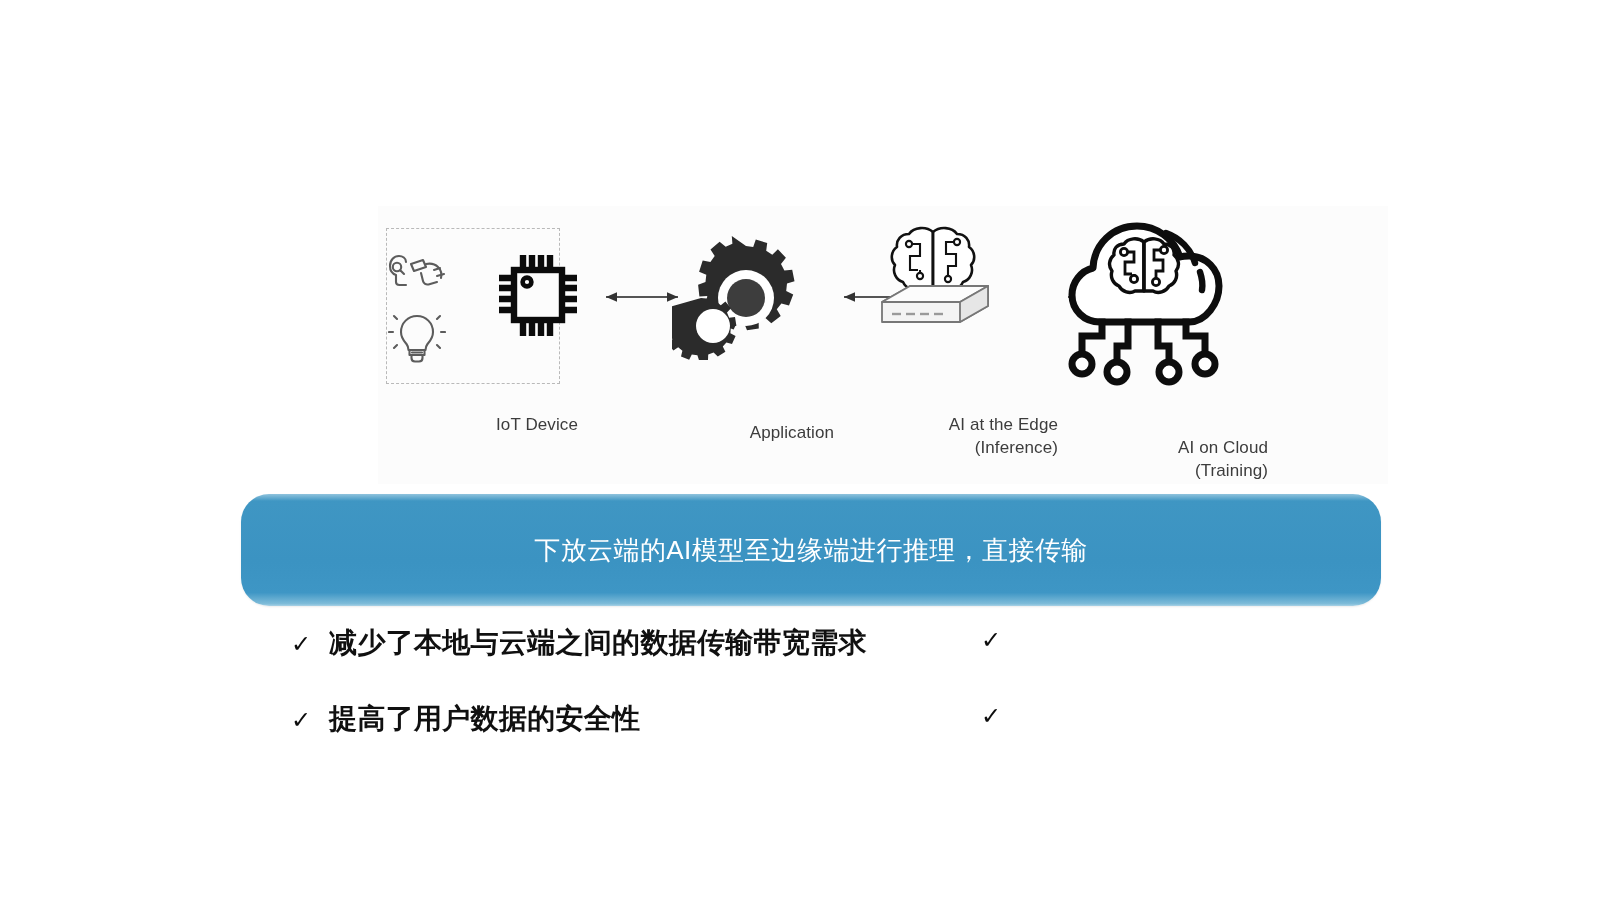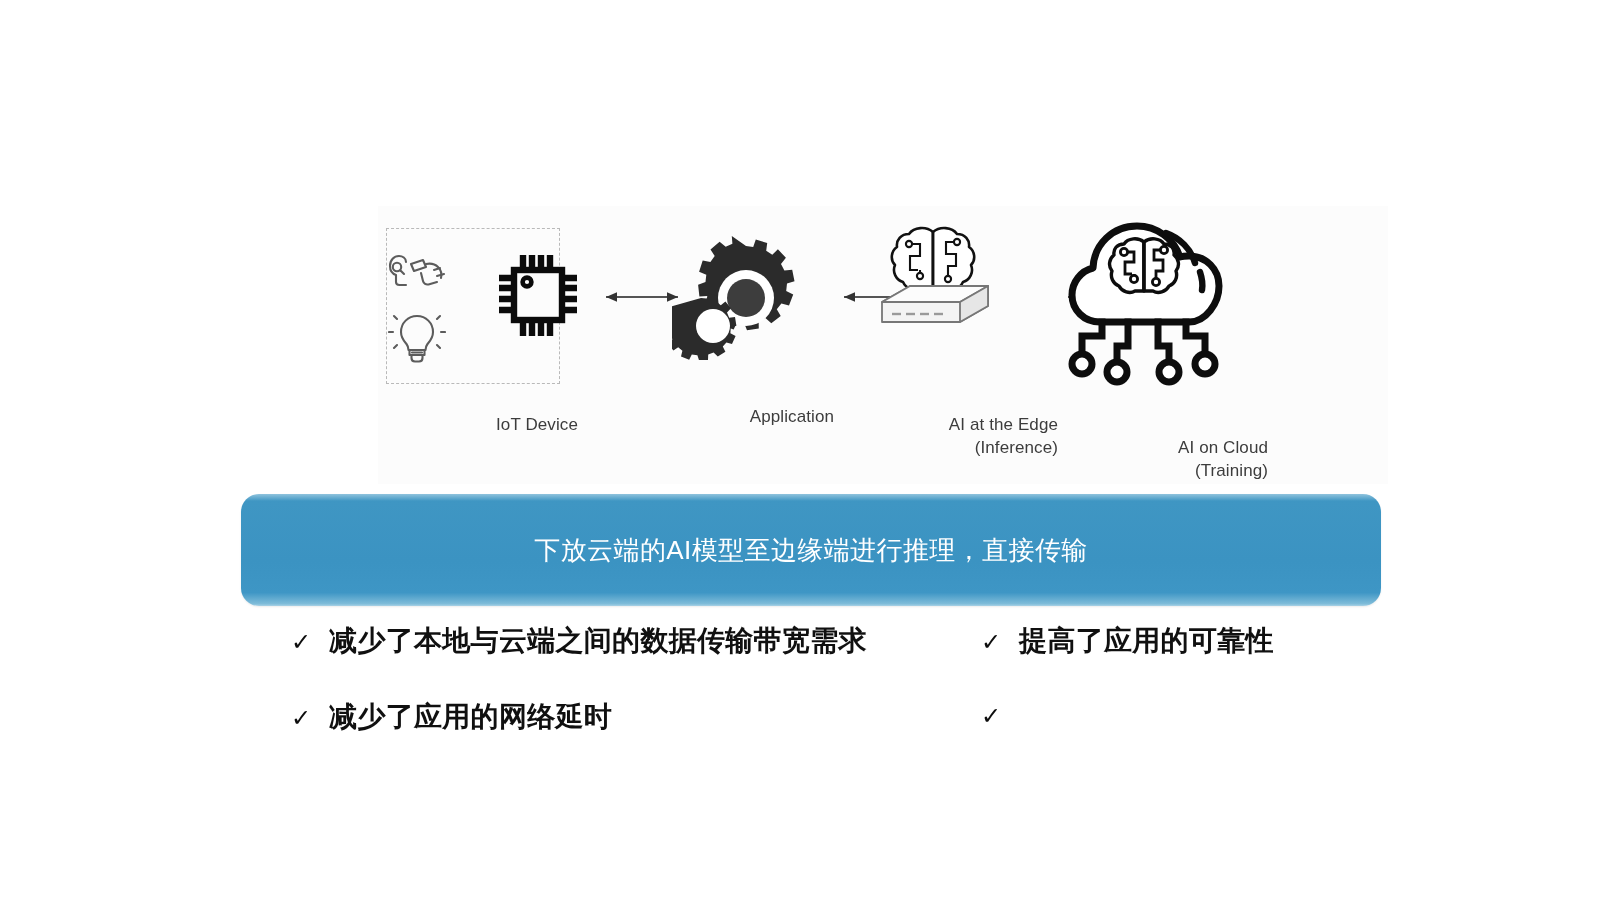--- a/index.html
+++ b/index.html
@@ -76,21 +76,21 @@
   .arrow {
     position: absolute;
     height: 14px;
   }
 
   
   .banner {
     position: absolute;
     left: 241px; top: 494px;
     width: 1140px; height: 112px;
-    border-radius: 18px;
+    border-radius: 28px;
     background: linear-gradient(to bottom,
         #8fc3dd 0px, #3f96c3 7px,
         #3b93c2 60%, #3e96c5 88%,
         #7fbcd9 98%, #a9d2e6 100%);
     box-shadow: 0 1px 2px rgba(0,0,0,0.08);
     display: flex;
     align-items: center;
     justify-content: center;
   }
   .banner-text {
@@ -125,21 +125,20 @@
     line-height: 1;
     flex: 0 0 auto;
     font-family: "DejaVu Sans", sans-serif;
   }
   .bullet-text {
     font-size: 28px;
     font-weight: bold;
     color: #101010;
     letter-spacing: 0.3px;
     line-height: 1.1;
-    font-family: Liberation Mono, monospace;
   }
 </style>
 </head>
 <body>
 
 <div class="slide">
 
 
   <div class="diagram">
 
@@ -193,21 +192,21 @@
     <div class="node" style="left:256px; top:0px; width:200px;">
       <svg class="glyph" width="124" height="130" viewBox="0 0 124 130" fill="#2b2b2b" style="margin-top:24px;">
 
         <path d="M74 16 l7.2 1.0 2.6 -7.4 11.4 3.3 -1.0 7.8 6.1 4.0 5.6 -5.5 8.0 8.6 -4.9 6.1 3.4 6.6 7.8 -0.8 2.3 11.6 -7.5 2.3 -0.8 7.3 7.0 3.5 -4.2 11.0 -7.6 -1.9 -4.6 5.8 3.9 6.8 -9.4 7.2 -5.9 -5.2 -6.8 2.7 0.2 7.8 -11.8 1.6 -2.9 -7.3 -7.3 -0.5 -3.1 7.2 -11.2 -3.9 1.6 -7.7 -5.8 -4.5 -6.2 4.8 -7.4 -9.3 5.0 -6.0 -2.5 -6.9 -7.8 0.4 -1.3 -11.8 7.4 -2.6 0.8 -7.3 -7.2 -3.1 3.6 -11.2 7.7 1.5 4.3 -6.0 -4.2 -6.6 9.1 -7.6 6.1 4.9 6.7 -3.0 -0.6 -7.8z"></path>
         <circle cx="74" cy="68" r="28" fill="#ffffff"></circle>
         <circle cx="74" cy="68" r="19" fill="#3d3d3d"></circle>
 
         <path d="M29 68 l5.6 0.6 2.4 -5.4 8.4 2.8 -1.0 5.8 4.4 3.4 4.6 -3.8 5.6 6.8 -4.0 4.4 2.2 5.2 5.8 -0.8 1.4 8.8 -5.6 1.8 -0.4 5.6 5.2 2.8 -3.6 8.0 -5.6 -1.6 -3.6 4.2 2.6 5.2 -7.6 4.8 -4.2 -4.0 -5.4 1.8 -0.2 5.8 -8.8 0.6 -1.8 -5.6 -5.6 -0.6 -2.6 5.2 -8.2 -3.4 1.4 -5.6 -4.2 -3.6 -4.8 3.4 -5.2 -7.2 4.2 -4.0 -1.8 -5.4 -5.8 0.4 -0.8 -8.8 5.6 -1.6 0.4 -5.6 -5.0 -2.8 3.2 -8.2z"></path>
         <circle cx="41" cy="96" r="17" fill="#ffffff"></circle>
       </svg>
-      <div class="node-label" style="position:absolute; left:0; top:200px; width:200px;">Application</div>
+      <div class="node-label" style="position:absolute; left:0; top:216px; width:200px;">Application</div>
     </div>
 
     <svg class="arrow" style="left:452px; top:84px;" width="100" height="14" viewBox="0 0 100 14">
       <line x1="14" y1="7" x2="86" y2="7" stroke="#555555" stroke-width="2"></line>
       <polygon points="14,7 25,2.2 25,11.8" fill="#333333"></polygon>
       <polygon points="86,7 75,2.2 75,11.8" fill="#333333"></polygon>
     </svg>
 
     <div class="node" style="left:430px; top:0px; width:250px;">
       <svg class="glyph" width="130" height="130" viewBox="0 0 130 130" fill="none" style="margin-top:12px;">
@@ -297,24 +296,23 @@
     <div class="banner-text">下放云端的AI模型至边缘端进行推理，直接传输</div>
   </div>
 
   <div class="bullets">
     <div class="bullet">
       <span class="check">✓</span>
       <span class="bullet-text">减少了本地与云端之间的数据传输带宽需求</span>
     </div>
     <div class="bullet col2">
       <span class="check">✓</span>
-      <span class="bullet-text">提高了应用的可靠性</span>
     </div>
     <div class="bullet">
       <span class="check">✓</span>
-      <span class="bullet-text">减少了应用的网络延时</span>
+      <span class="bullet-text">提高了用户数据的安全性</span>
     </div>
     <div class="bullet col2">
       <span class="check">✓</span>
     </div>
   </div>
 
 </div>
 
 </body></html>

